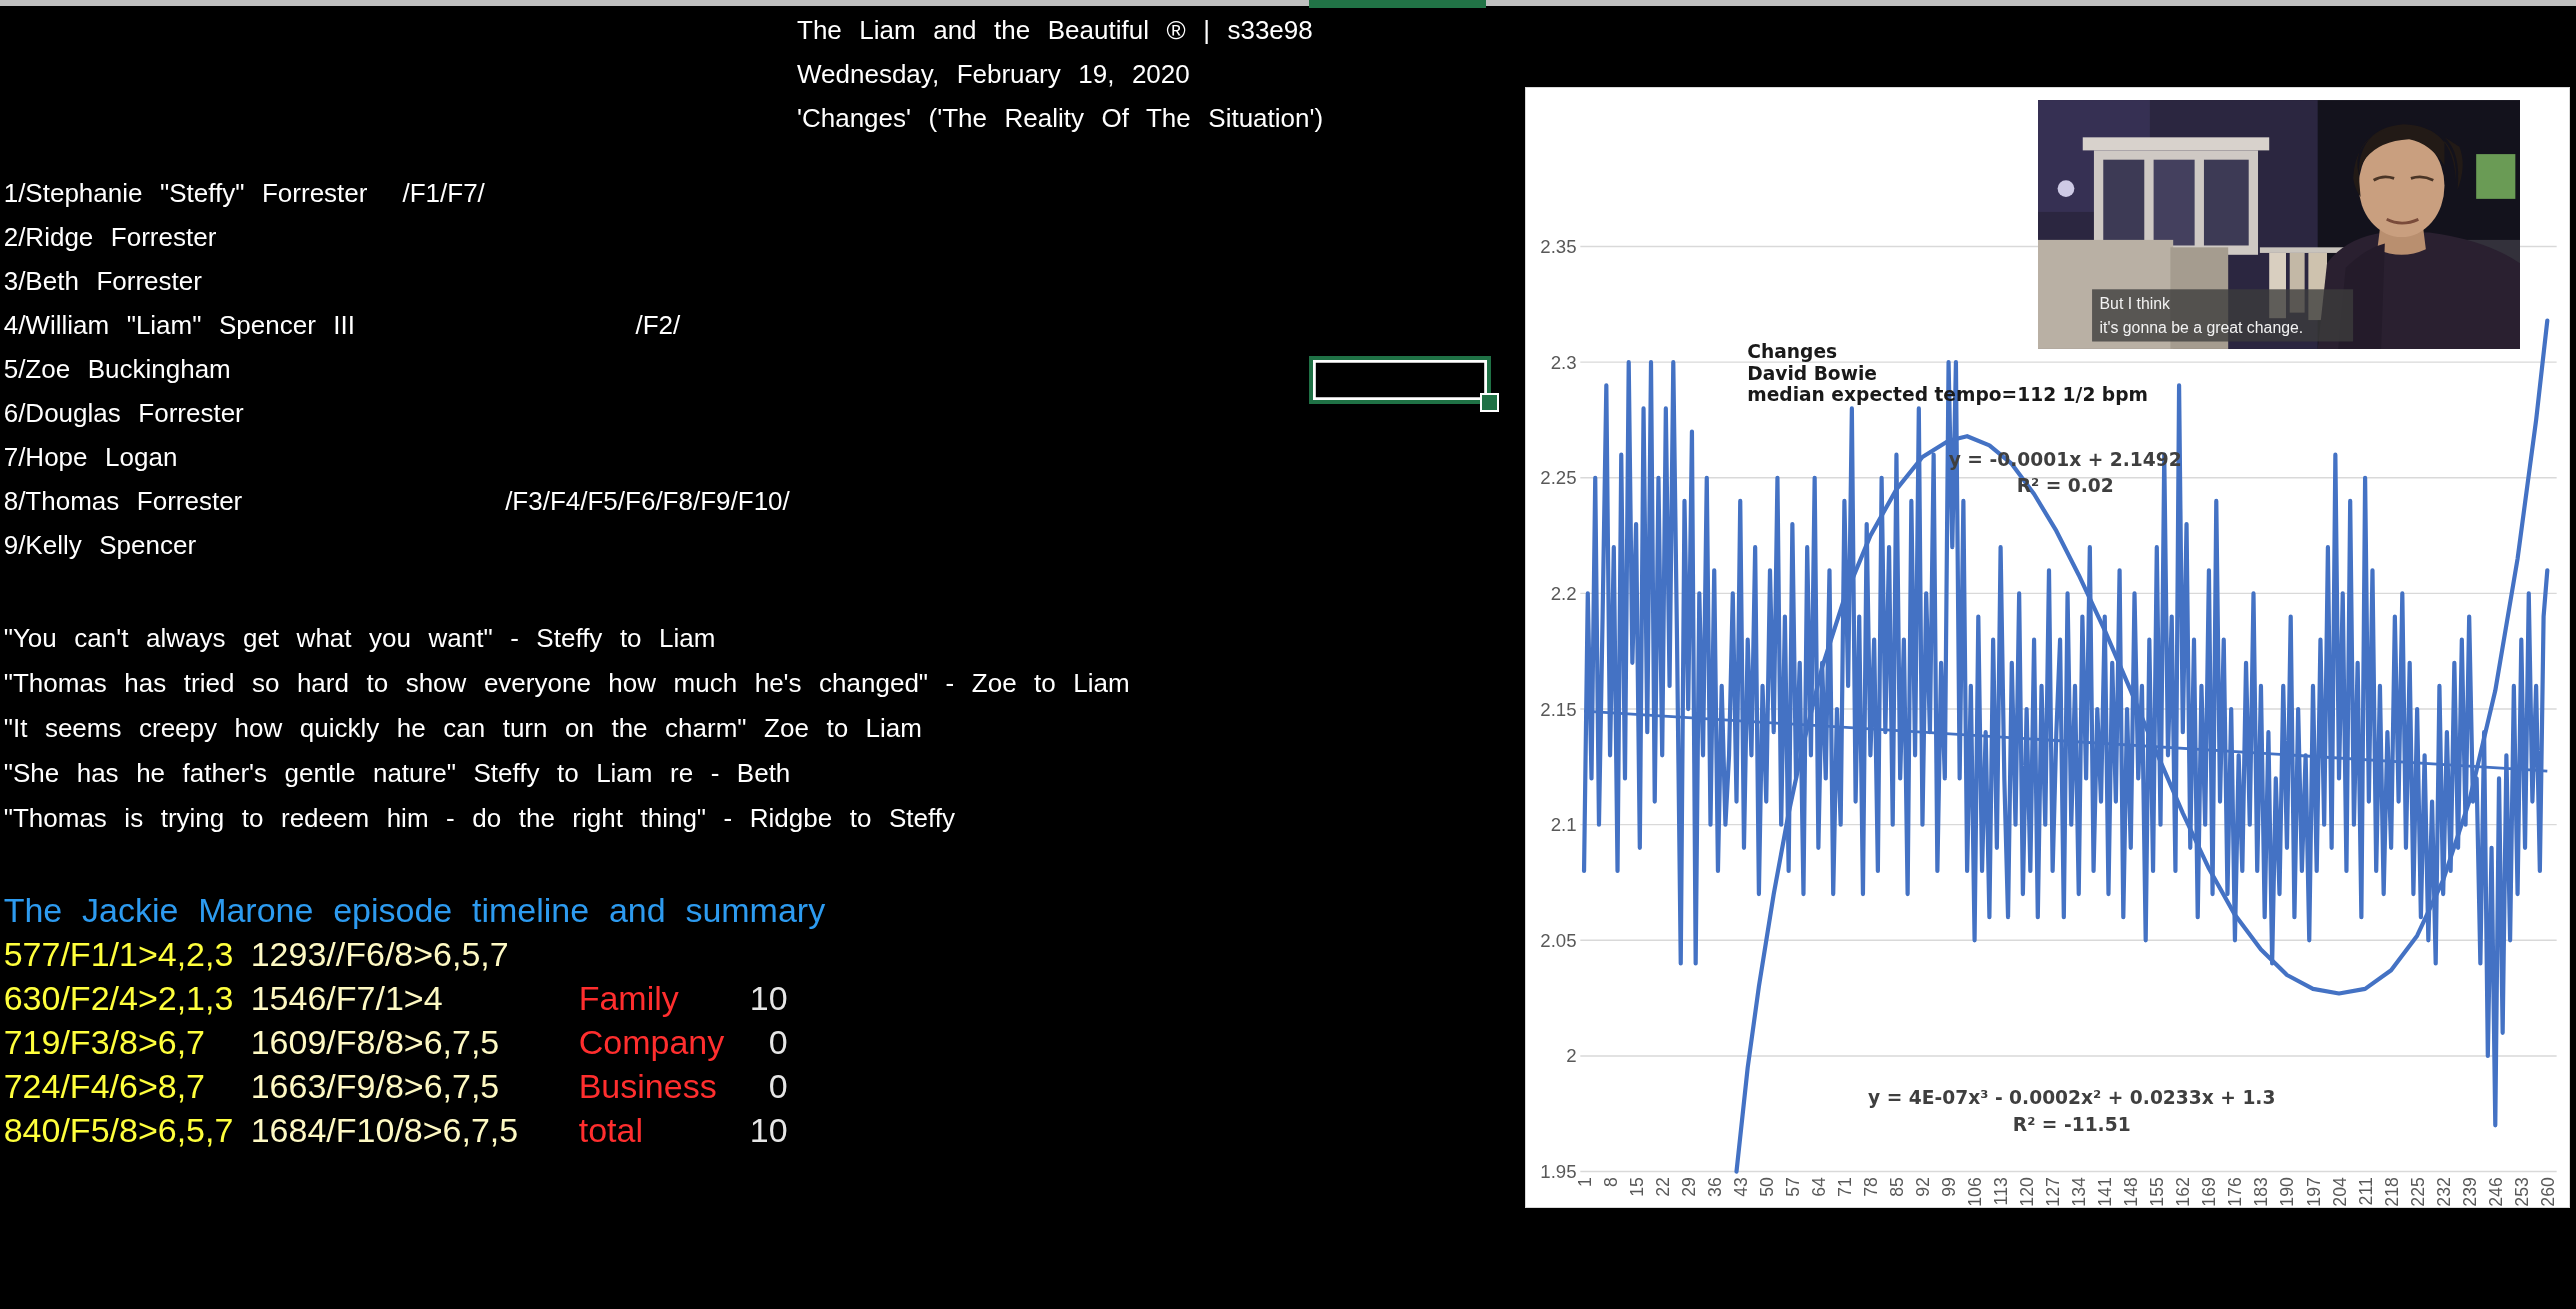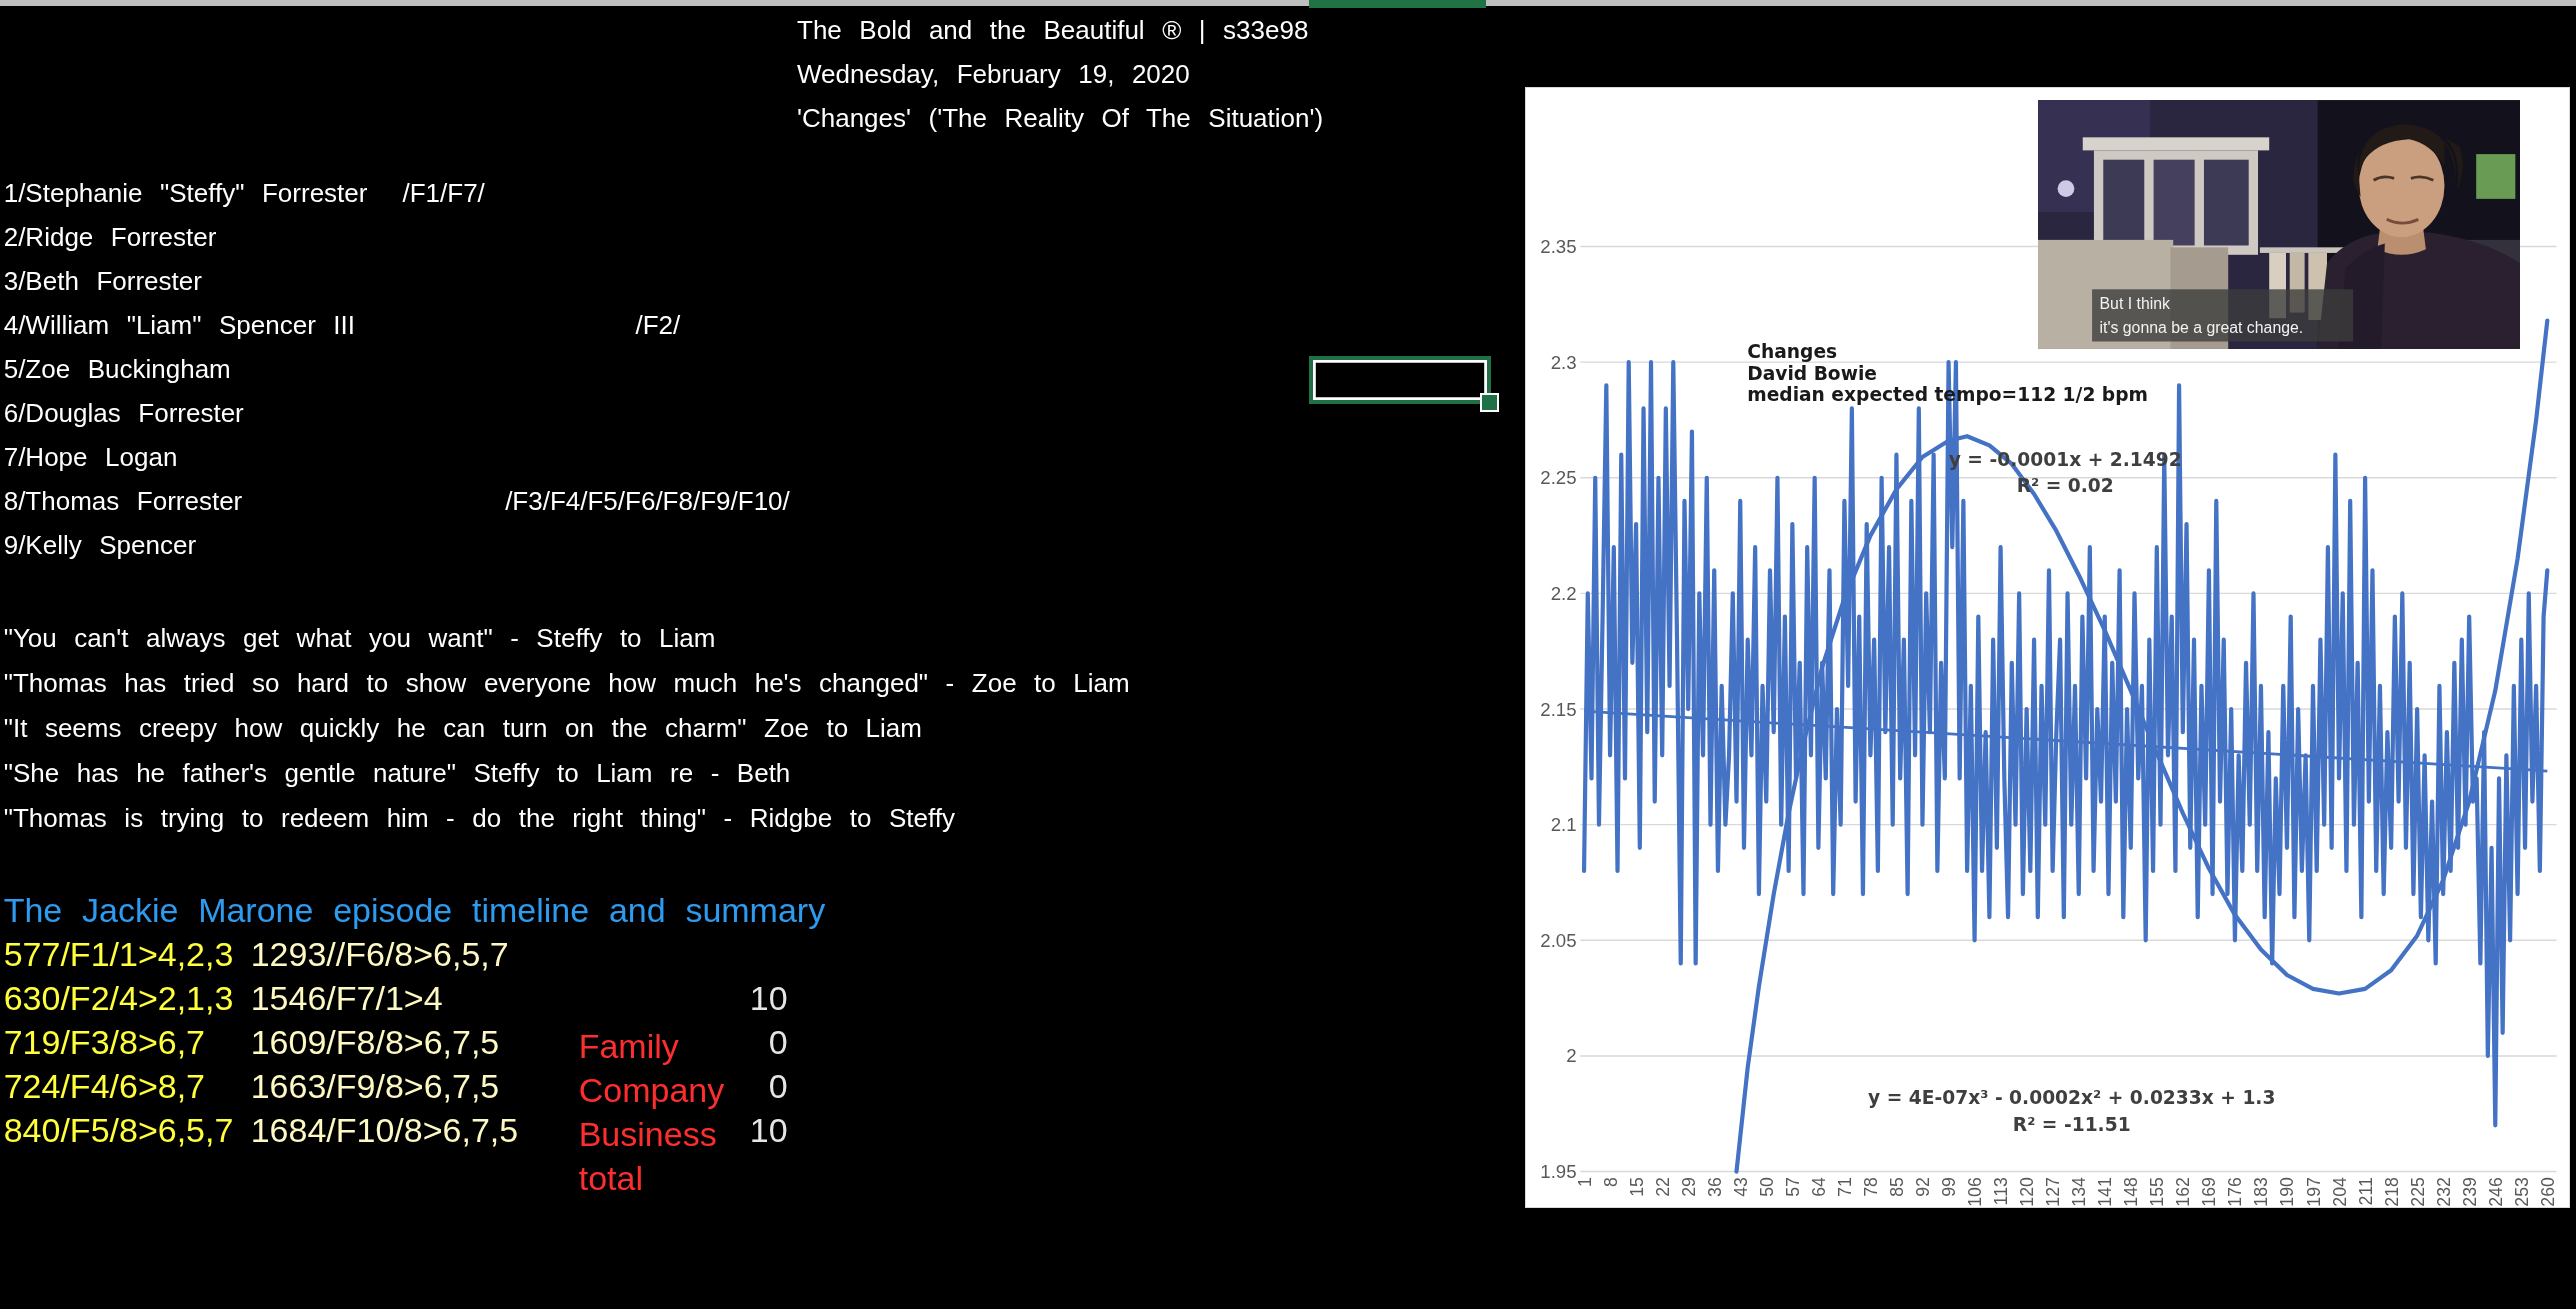--- a/index.html
+++ b/index.html
@@ -12,41 +12,41 @@
   .wtext{color:#ffffff;font-size:26px;word-spacing:10.3px;}
   .title-block{position:absolute;left:797px;top:7.5px;line-height:44px;}
   .char-list{position:absolute;left:3.7px;top:171px;line-height:44px;}
   .char-list div,.quote-list div{white-space:pre;}
   .quote-list{position:absolute;left:3.7px;top:616px;line-height:45px;}
   .summary{position:absolute;left:3.7px;top:888px;line-height:44px;font-size:34px;word-spacing:10.3px;}
   .summary-title{color:#2d9bf0;}
   .summary-row{position:relative;height:44px;}
   .summary-row .c1{position:absolute;left:0;color:#ffff3c;white-space:pre;}
   .summary-row .c2{position:absolute;left:247px;color:#fef9c3;white-space:pre;}
-  .summary-row .lab{position:absolute;left:575px;color:#ff2e2e;margin-top:48px;}
+  .summary-row .lab{position:absolute;left:575px;color:#ff2e2e;}
   .summary-row .val{position:absolute;left:691px;width:93px;text-align:right;color:#e5e5e5;}
   
   .selection-box{position:absolute;left:1309px;top:356px;width:174px;height:40px;
      border:4.7px solid #1f7145;box-shadow:inset 0 0 0 2.8px #ffffff;background:transparent;}
   .fill-handle{position:absolute;right:-12px;bottom:-12px;width:15px;height:15px;
      background:#1f7145;border:2.8px solid #ffffff;}
   
   .chart-panel{position:absolute;left:1525px;top:87px;width:1045px;height:1121px;
      background:#ffffff;border:0.9px solid #d9d9d9;box-sizing:border-box;}
   .chart-panel svg.chart{position:absolute;left:0;top:0;}
   .video-thumb{position:absolute;left:512px;top:12px;width:482px;height:249px;}
 </style>
 </head>
 <body>
 
 <div class="top-bar"></div>
 <div class="top-bar-green"></div>
 
 <div class="title-block wtext">
-  <div>The Bold and the Beautiful ® | s33e98</div>
+  <div>The Liam and the Beautiful ® | s33e98</div>
   <div>Wednesday, February 19, 2020</div>
   <div>'Changes' ('The Reality Of The Situation')</div>
 </div>
 
 <div class="char-list wtext" id="char-list">
     <div>1/Stephanie "Steffy" Forrester  /F1/F7/</div>
     <div>2/Ridge Forrester</div>
     <div>3/Beth Forrester</div>
     <div>4/William "Liam" Spencer III                /F2/</div>
     <div>5/Zoe Buckingham</div>

